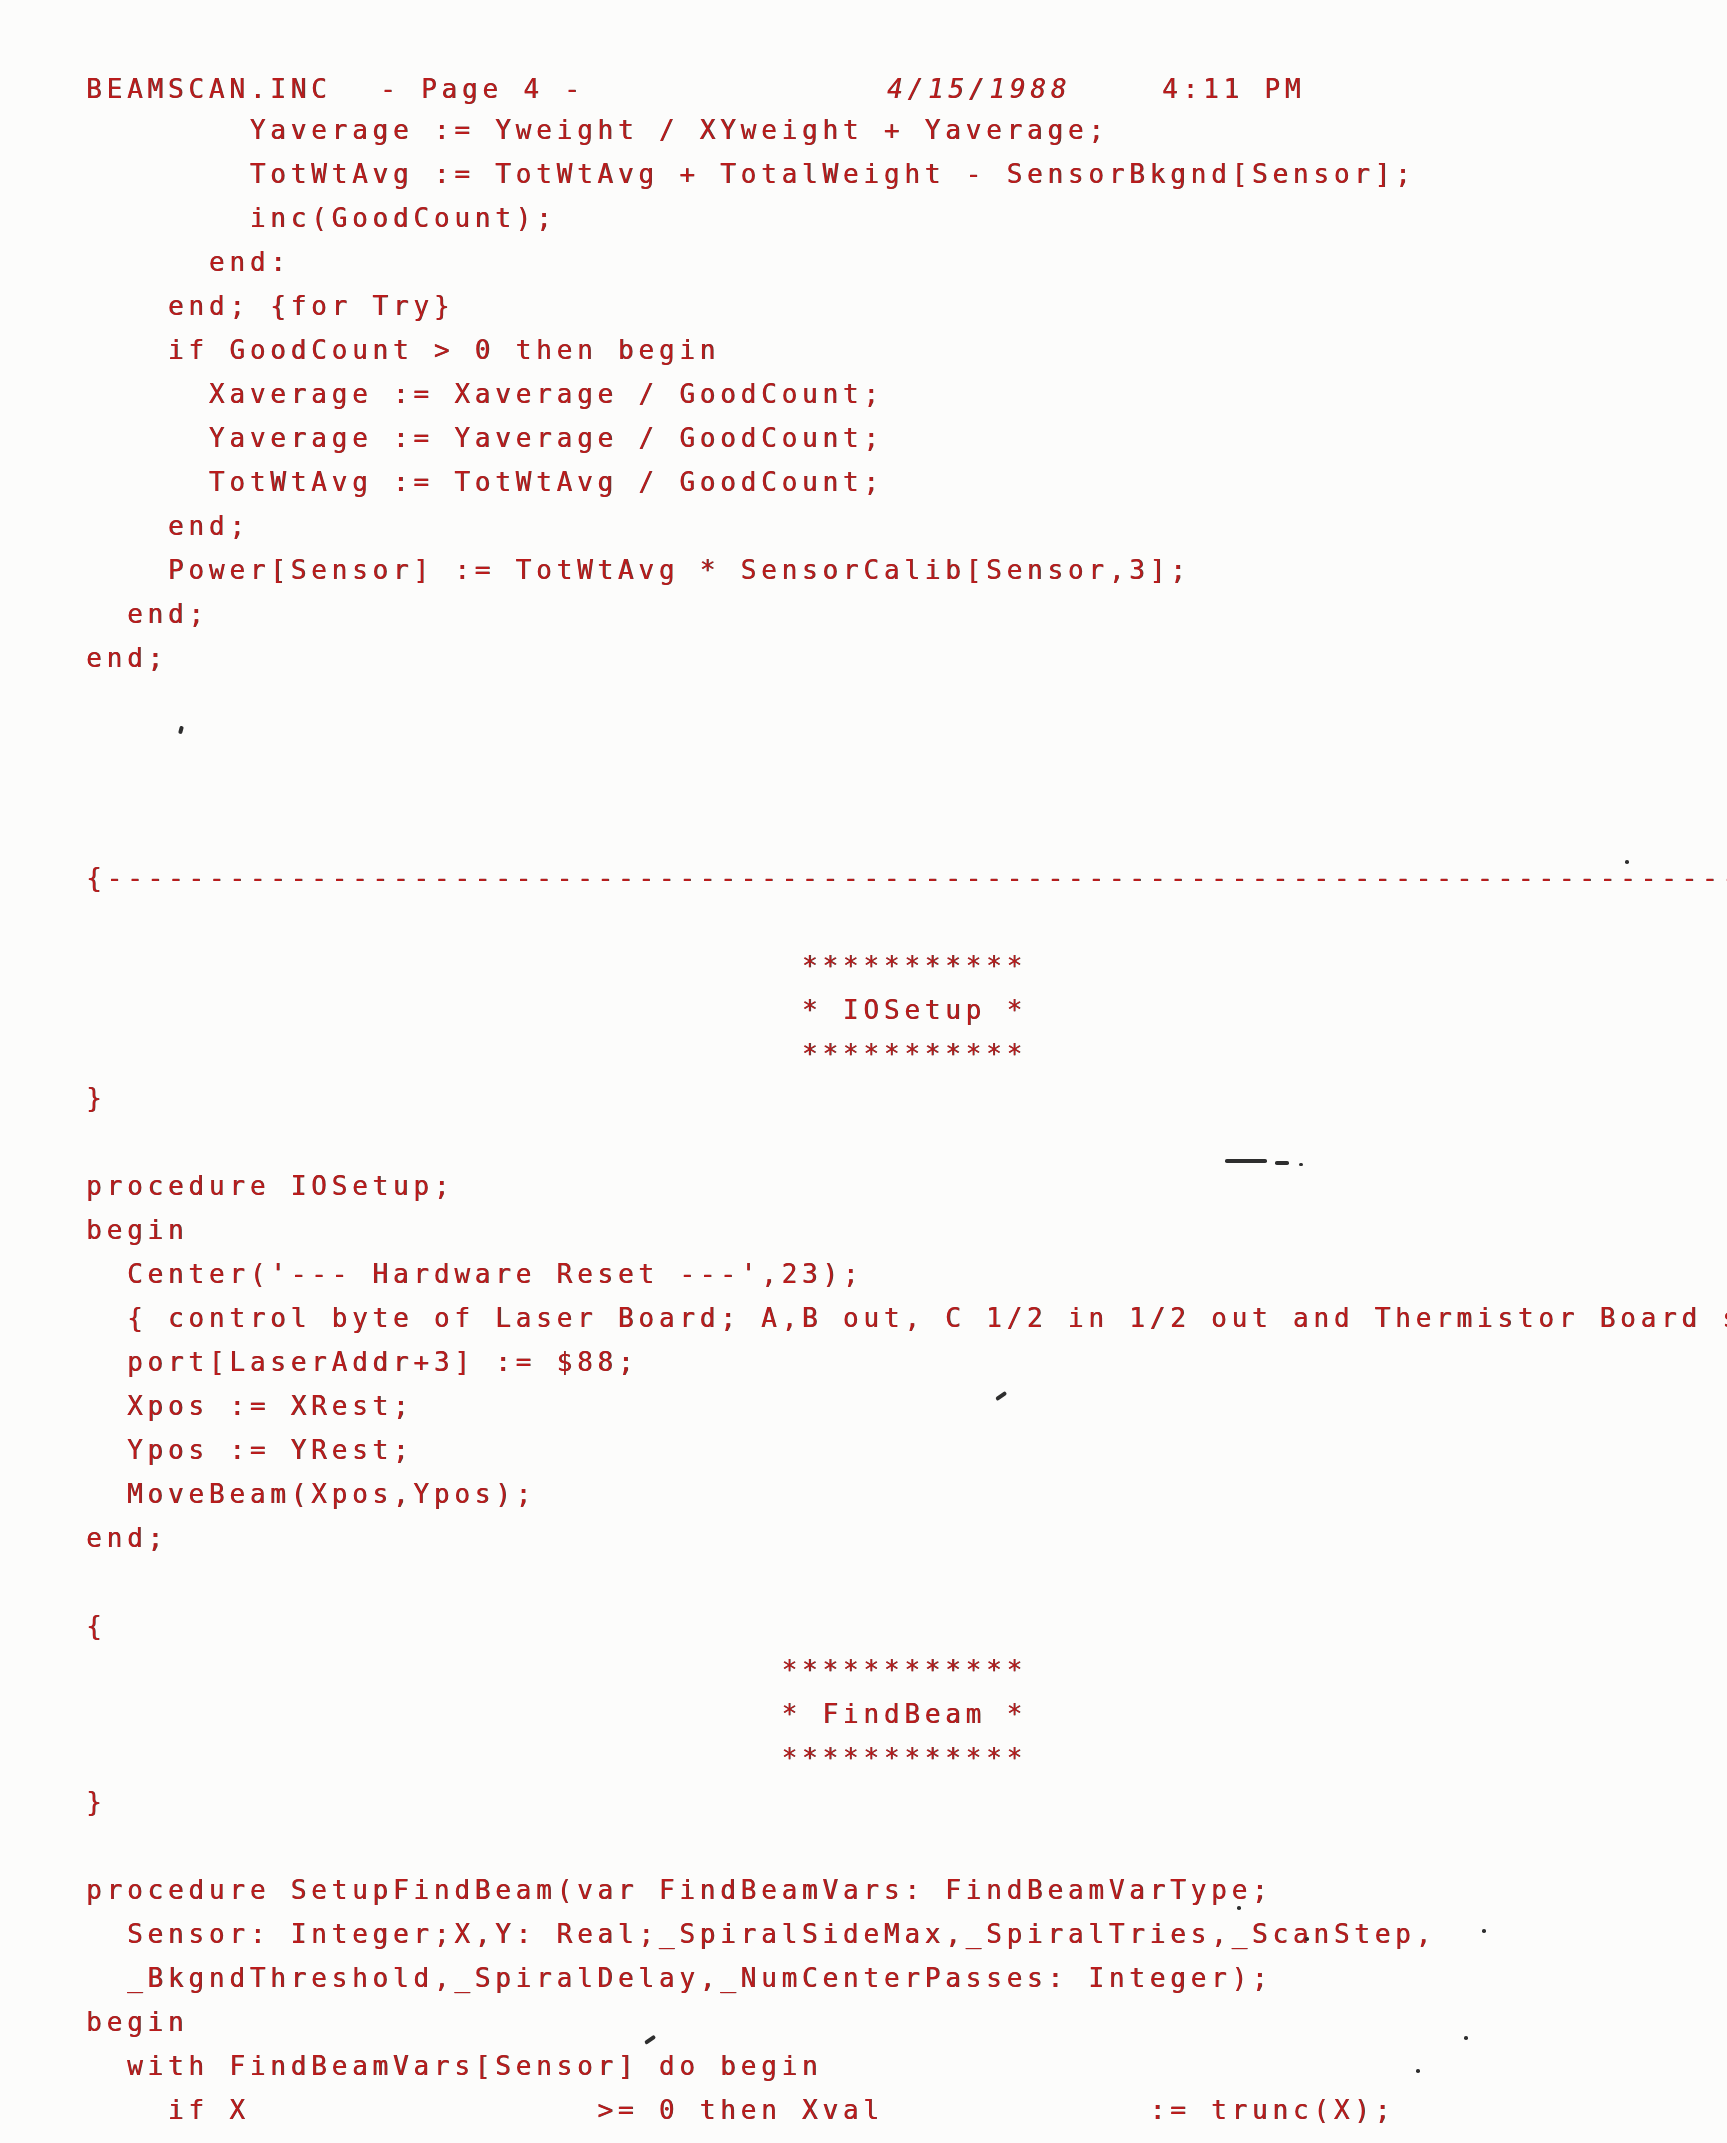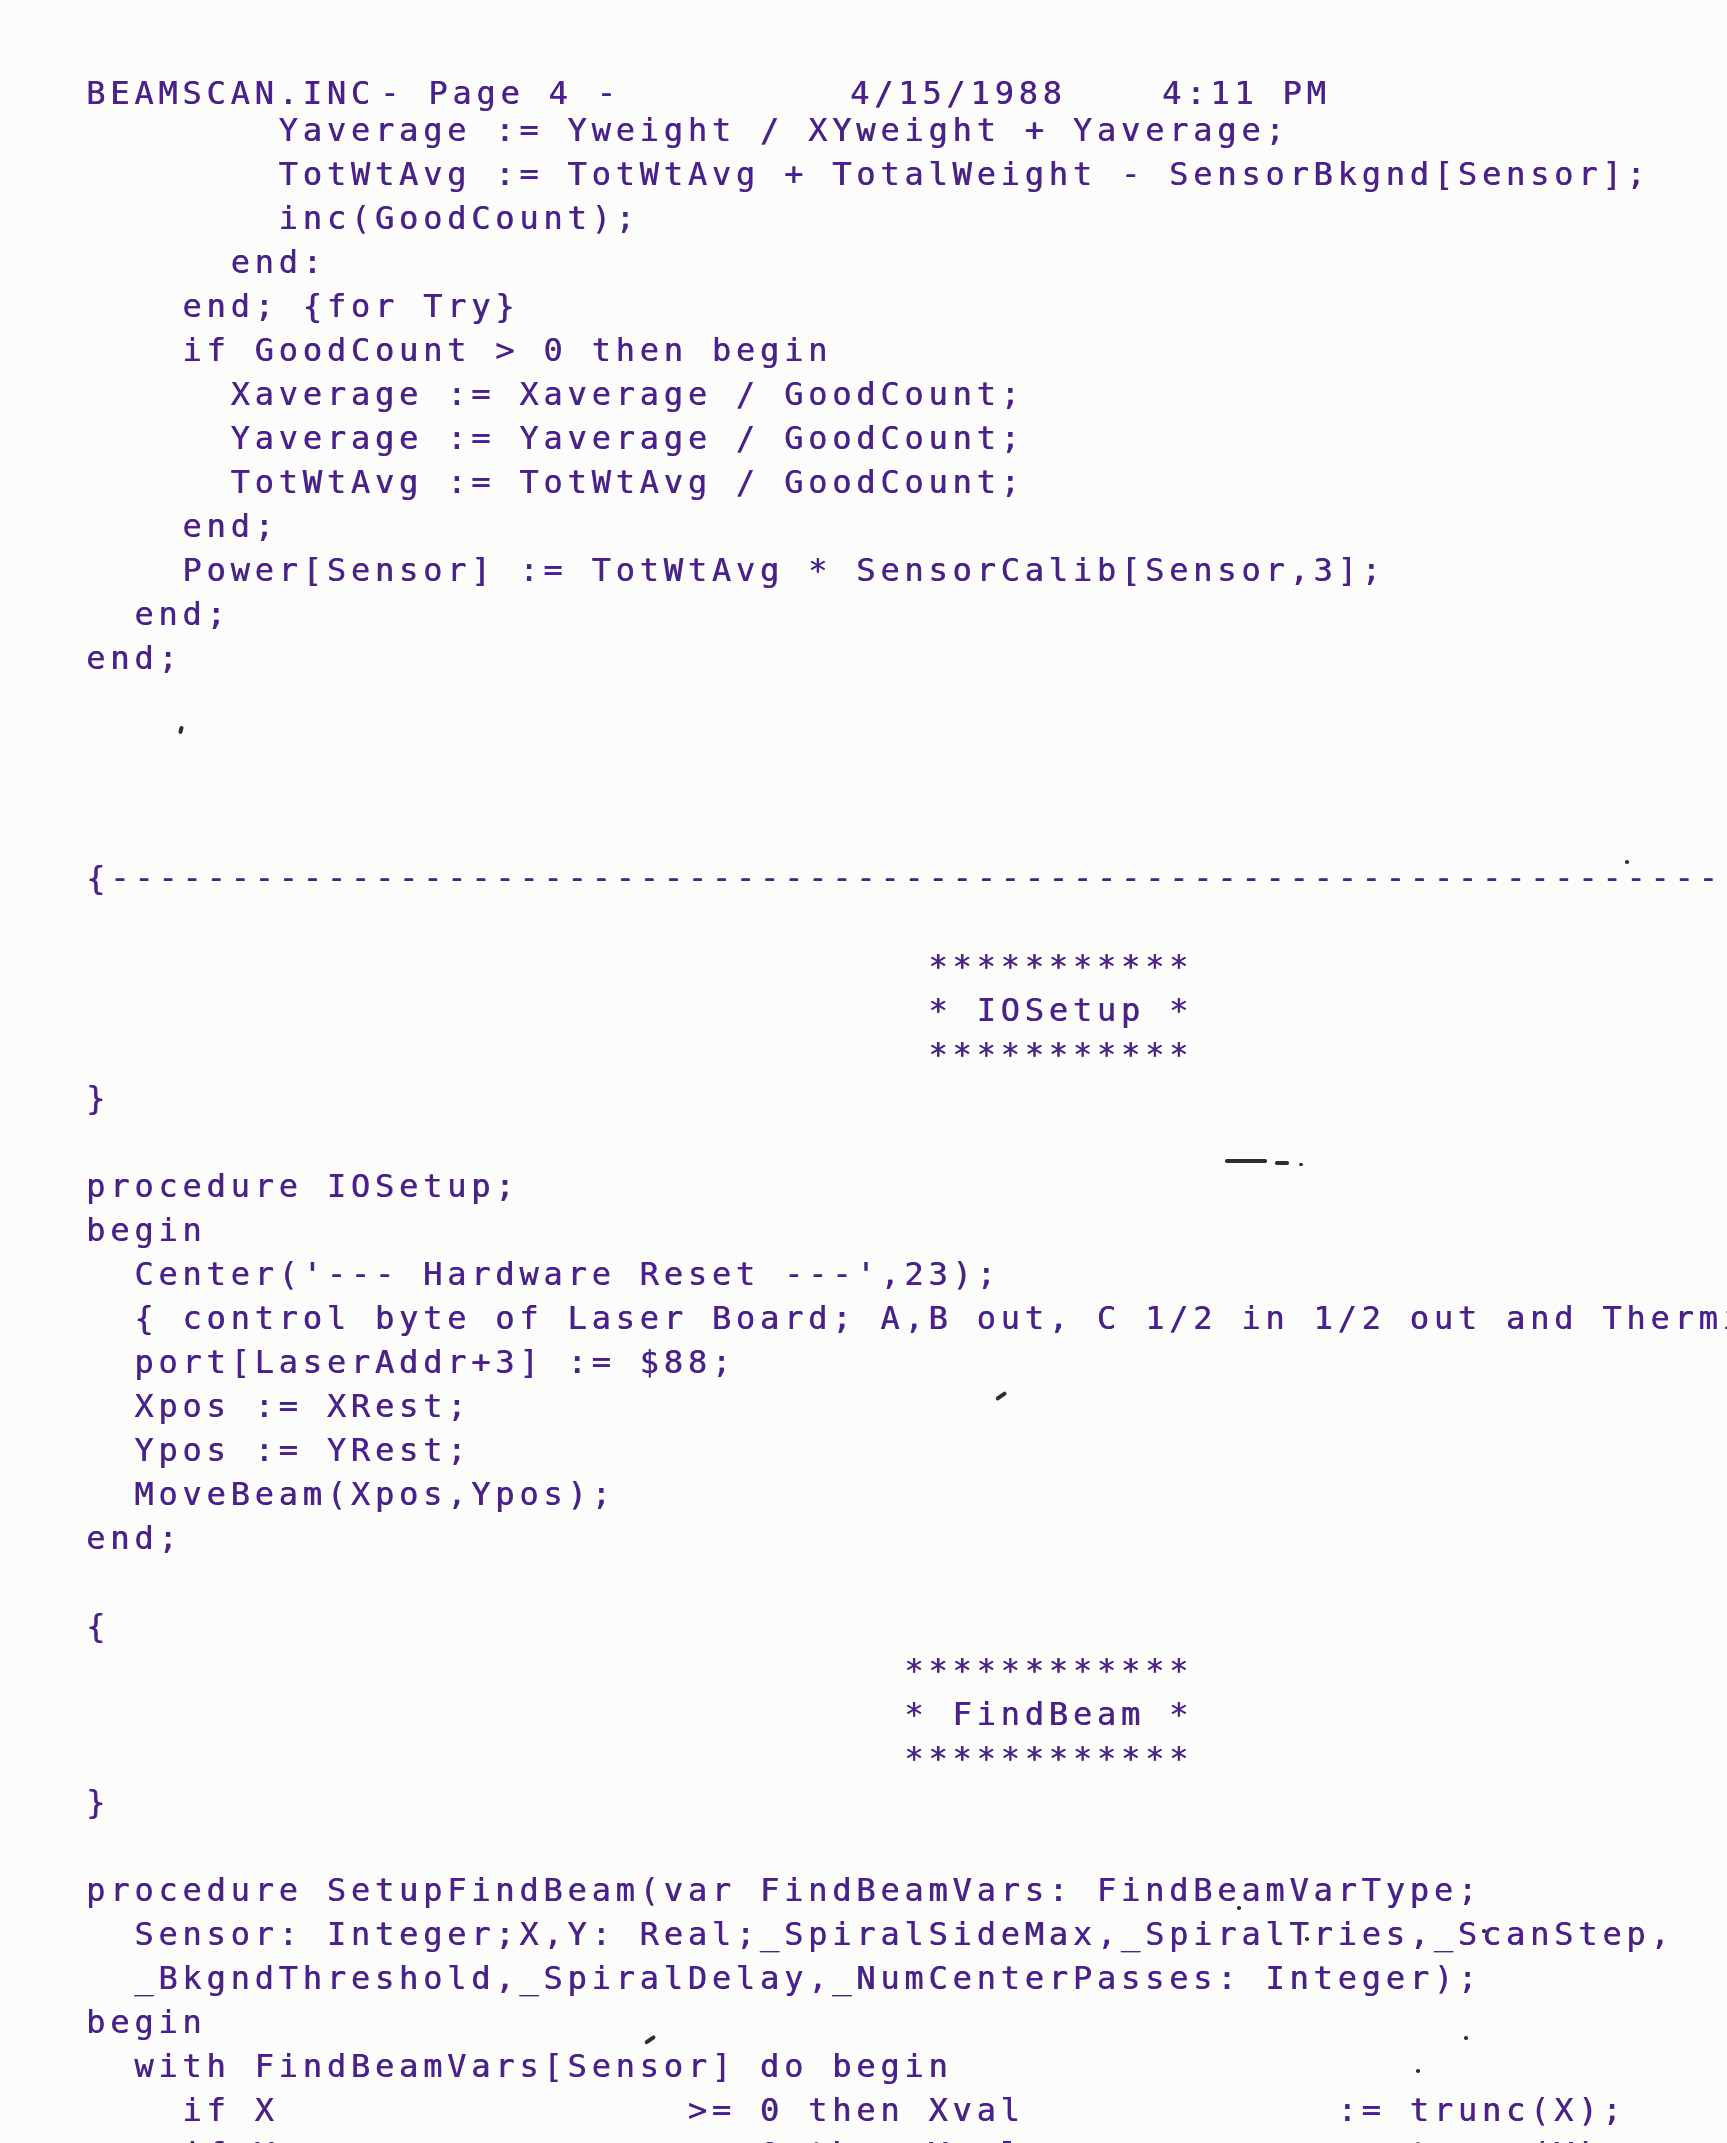--- a/index.html
+++ b/index.html
@@ -7,34 +7,34 @@
   body {
     width: 1727px;
     height: 2144px;
     background: #fcfcfb;
     position: relative;
     overflow: hidden;
   }
   
   .print {
     font-family: "DejaVu Sans Mono", monospace;
-    font-size: 32px;
+    font-size: 26px;
     letter-spacing: 4.8px;
-    color: #4c1d95;
+    color: #b91c1c;
     text-shadow: 0.6px 0.3px 0.4px rgba(25,25,25,0.8);
     white-space: pre;
   }
   .header-seg {
     position: absolute;
     top: 74px;
     height: 33px;
   }
   #hdr-file { left: 86px; }
   #hdr-page { left: 380px; text-align: right; }
-  #hdr-date { left: 850px; }
+  #hdr-date { left: 887px; font-style: italic; }
   #hdr-time { left: 1122px; margin-left: 40px; }
   pre.code {
     position: absolute;
     left: 86px;
     top: 108px;
     margin: 0;
     line-height: 44px;
   }
   
   .artifact {

